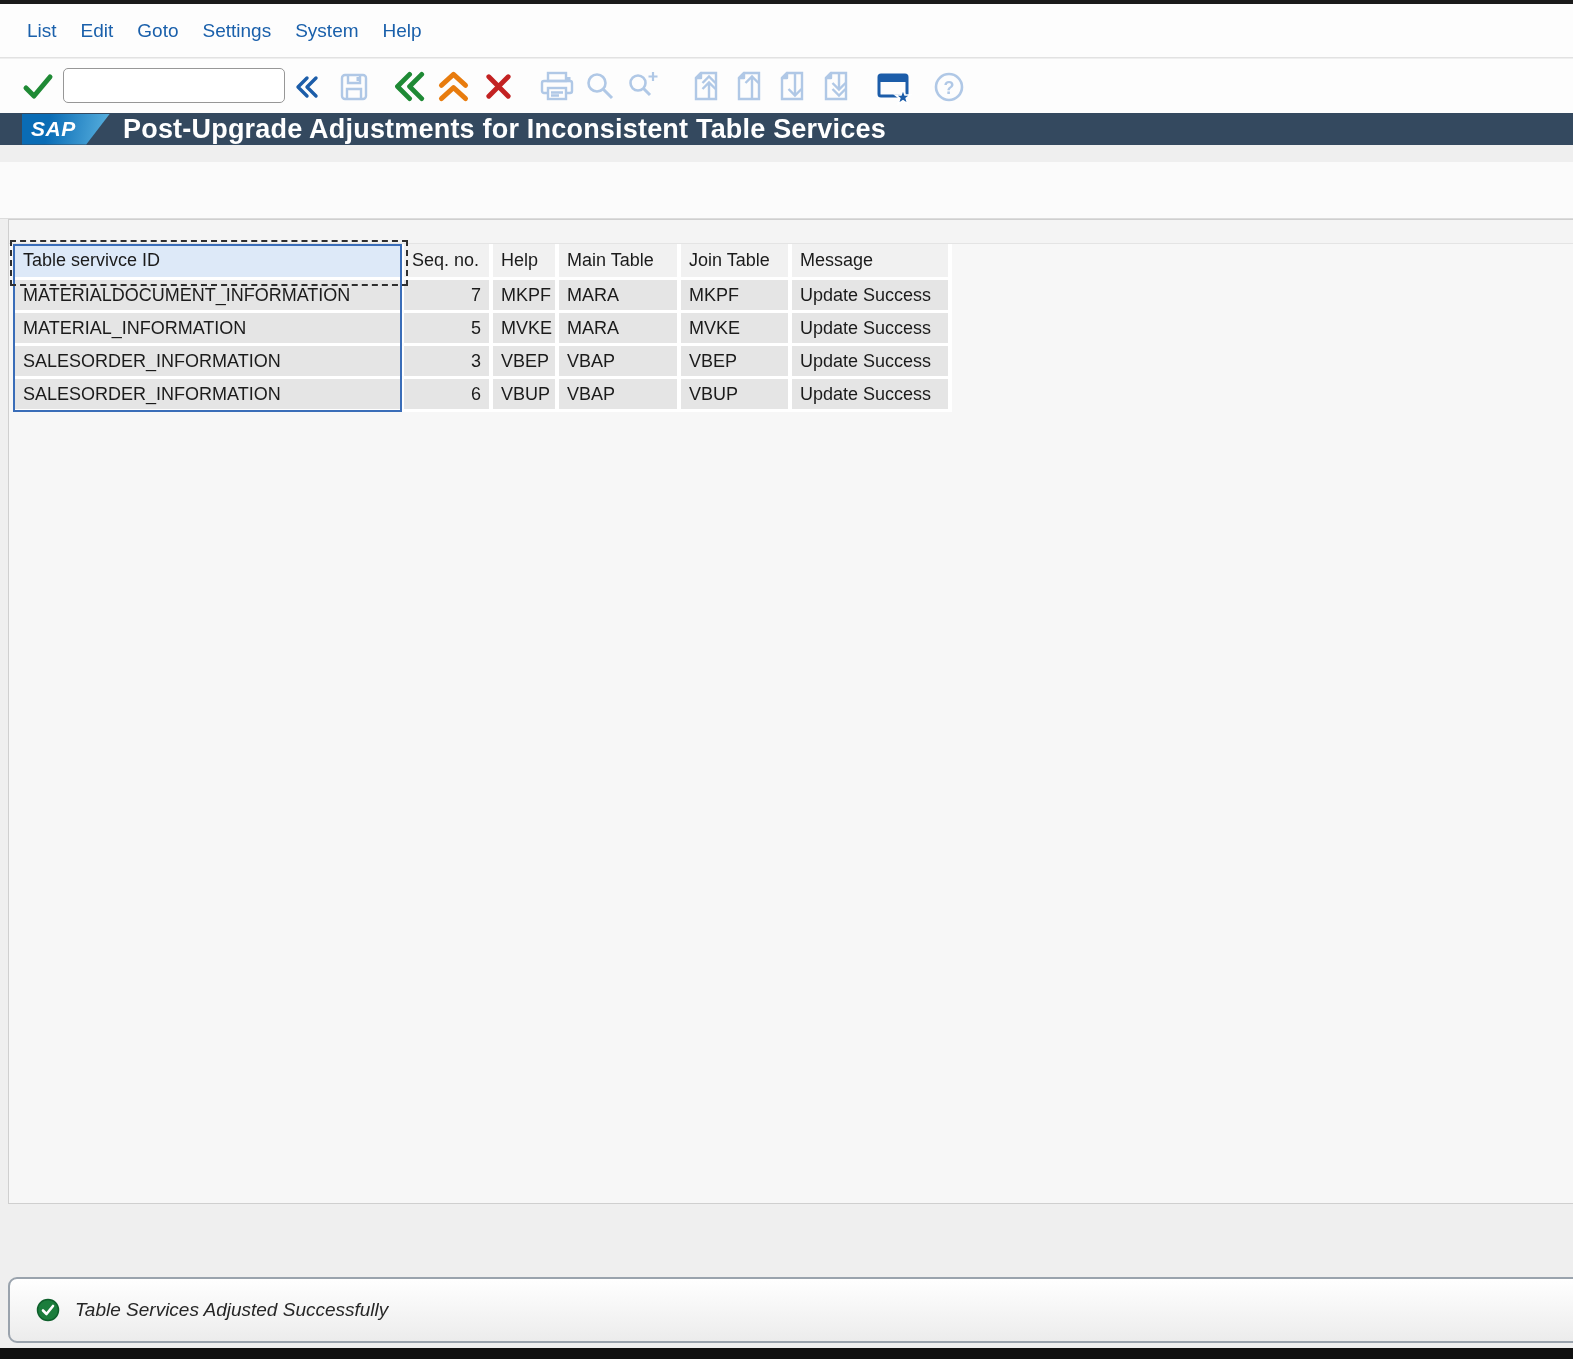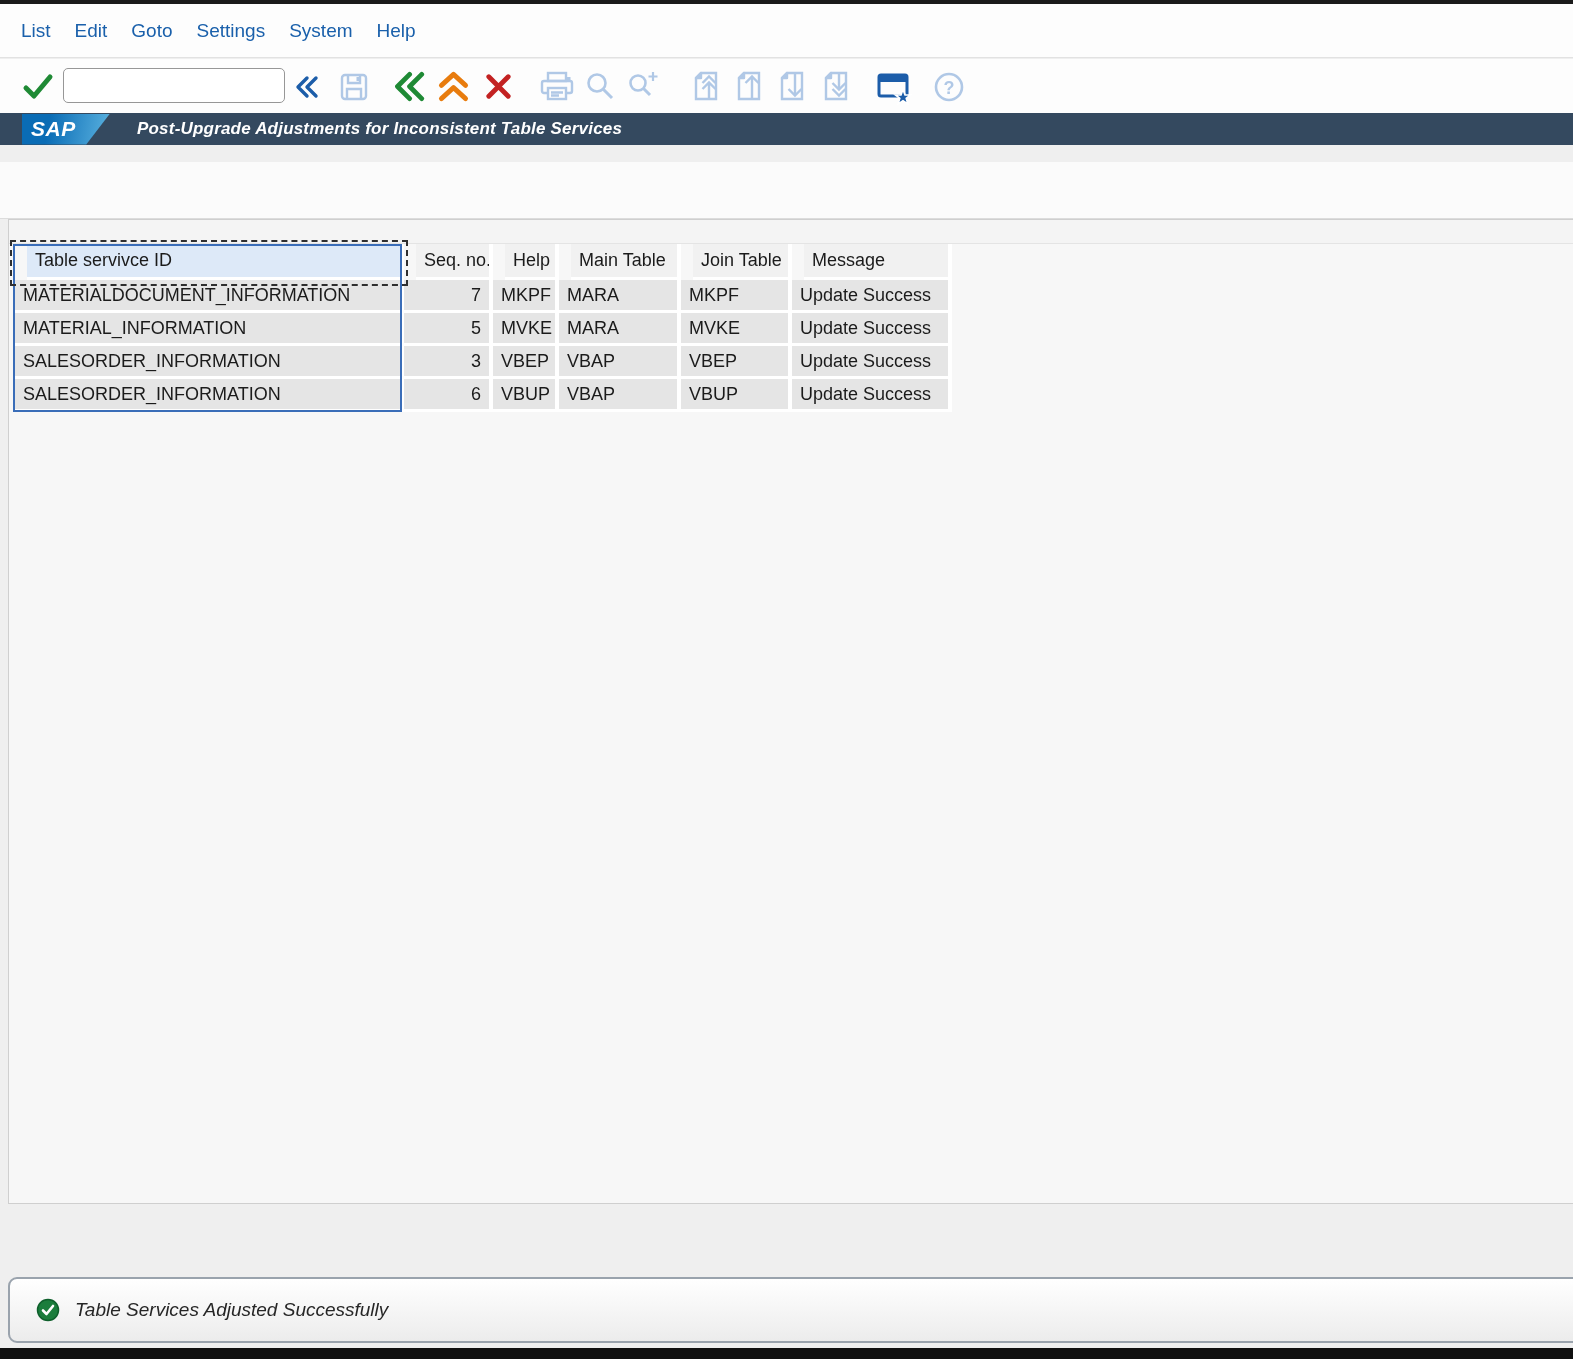--- a/index.html
+++ b/index.html
@@ -5,52 +5,52 @@
   * { margin:0; padding:0; box-sizing:border-box; }
   html,body { background:#efefef; }
   body { font-family:"Liberation Sans", sans-serif; }
   .screen { position:relative; width:1573px; height:1359px; background:#efefef; overflow:hidden; }
 
   .top-edge   { position:absolute; left:0; top:0; width:100%; height:4px; background:#1b1b1b; }
   .bottom-edge{ position:absolute; left:0; top:1348px; width:100%; height:11px; background:#101010; }
 
   .menubar { position:absolute; left:0; top:4px; width:100%; height:54px; background:#fdfdfd;
              border-bottom:1px solid #e2e2e2; display:flex; align-items:center;
-             padding-left:21px; gap:24px; }
+             padding-left:27px; gap:24px; }
   .menu-item { color:#1a60ab; font-size:19px; cursor:default; white-space:nowrap; }
 
   .toolbar { position:absolute; left:0; top:59px; width:100%; height:54px; background:#fdfdfd; }
   .tb { position:absolute; display:inline-flex; align-items:center; justify-content:center; }
   .command-input { position:absolute; left:63px; top:9px; width:222px; height:35px;
                    border:1.5px solid #979797; border-radius:5px; background:#fff;
                    font-size:17px; padding:0 8px; outline:none; }
 
   .titlebar { position:absolute; left:0; top:113px; width:100%; height:32px; background:#34495f;
               display:flex; align-items:center; }
   .sap-logo { margin-left:22px; width:88px; height:31px;
               background:linear-gradient(100deg,#0a6cb5 30%,#56aedd 95%);
               clip-path:polygon(0 0,100% 0,73% 100%,0 100%);
               color:#fff; font-size:21px; font-weight:bold; font-style:italic;
               display:flex; align-items:center; padding-left:9px; letter-spacing:.5px; }
-  .title-text { margin-left:27px; color:#fff; font-size:17px; font-weight:bold; font-style:italic;
+  .title-text { margin-left:13px; color:#fff; font-size:27px; font-weight:bold; 
                 letter-spacing:.2px; white-space:nowrap; }
 
   .upper-strip { position:absolute; left:0; top:162px; width:100%; height:57px; background:#fbfbfb;
                  border-bottom:1px solid #dcdcdc; }
 
   .content-panel { position:absolute; left:8px; top:219px; width:1572px; height:985px;
                    background:#f7f7f7; border:1px solid #cfcfcf; }
   .content-panel .head-band { position:absolute; left:0; top:0; width:100%; height:24px;
                               background:#f4f4f4; border-bottom:1px solid #e4e4e4; }
 
   .report-table { position:absolute; left:6px; top:24px; display:grid; }
   .cell { font-size:18px; color:#1b1b1b; white-space:nowrap; overflow:hidden;
           border-right:4px solid #fff; border-bottom:3px solid #fff;
           padding:0 8px; display:flex; align-items:center; background:#e5e5e5; }
-  .cell.head { background:#f1f1f1;margin-left:12px; }
+  .cell.head { background:#f1f1f1; }
   .cell.sel-h { background:#dde9f8; }
   .cell.sel-d { background:#e5e5e5; }
   .cell.num { justify-content:flex-end; }
 
   .col1-outline { position:absolute; left:4px; top:24px; width:389px; height:168px;
                   border:2px solid #3a6db8; pointer-events:none; }
   .sel-dashed { position:absolute; left:1px; top:20px; width:398px; height:46px;
                 border:2px dashed #2f2f2f; pointer-events:none; }
 
   .statusbar { position:absolute; left:8px; top:1277px; width:1590px; height:66px;

